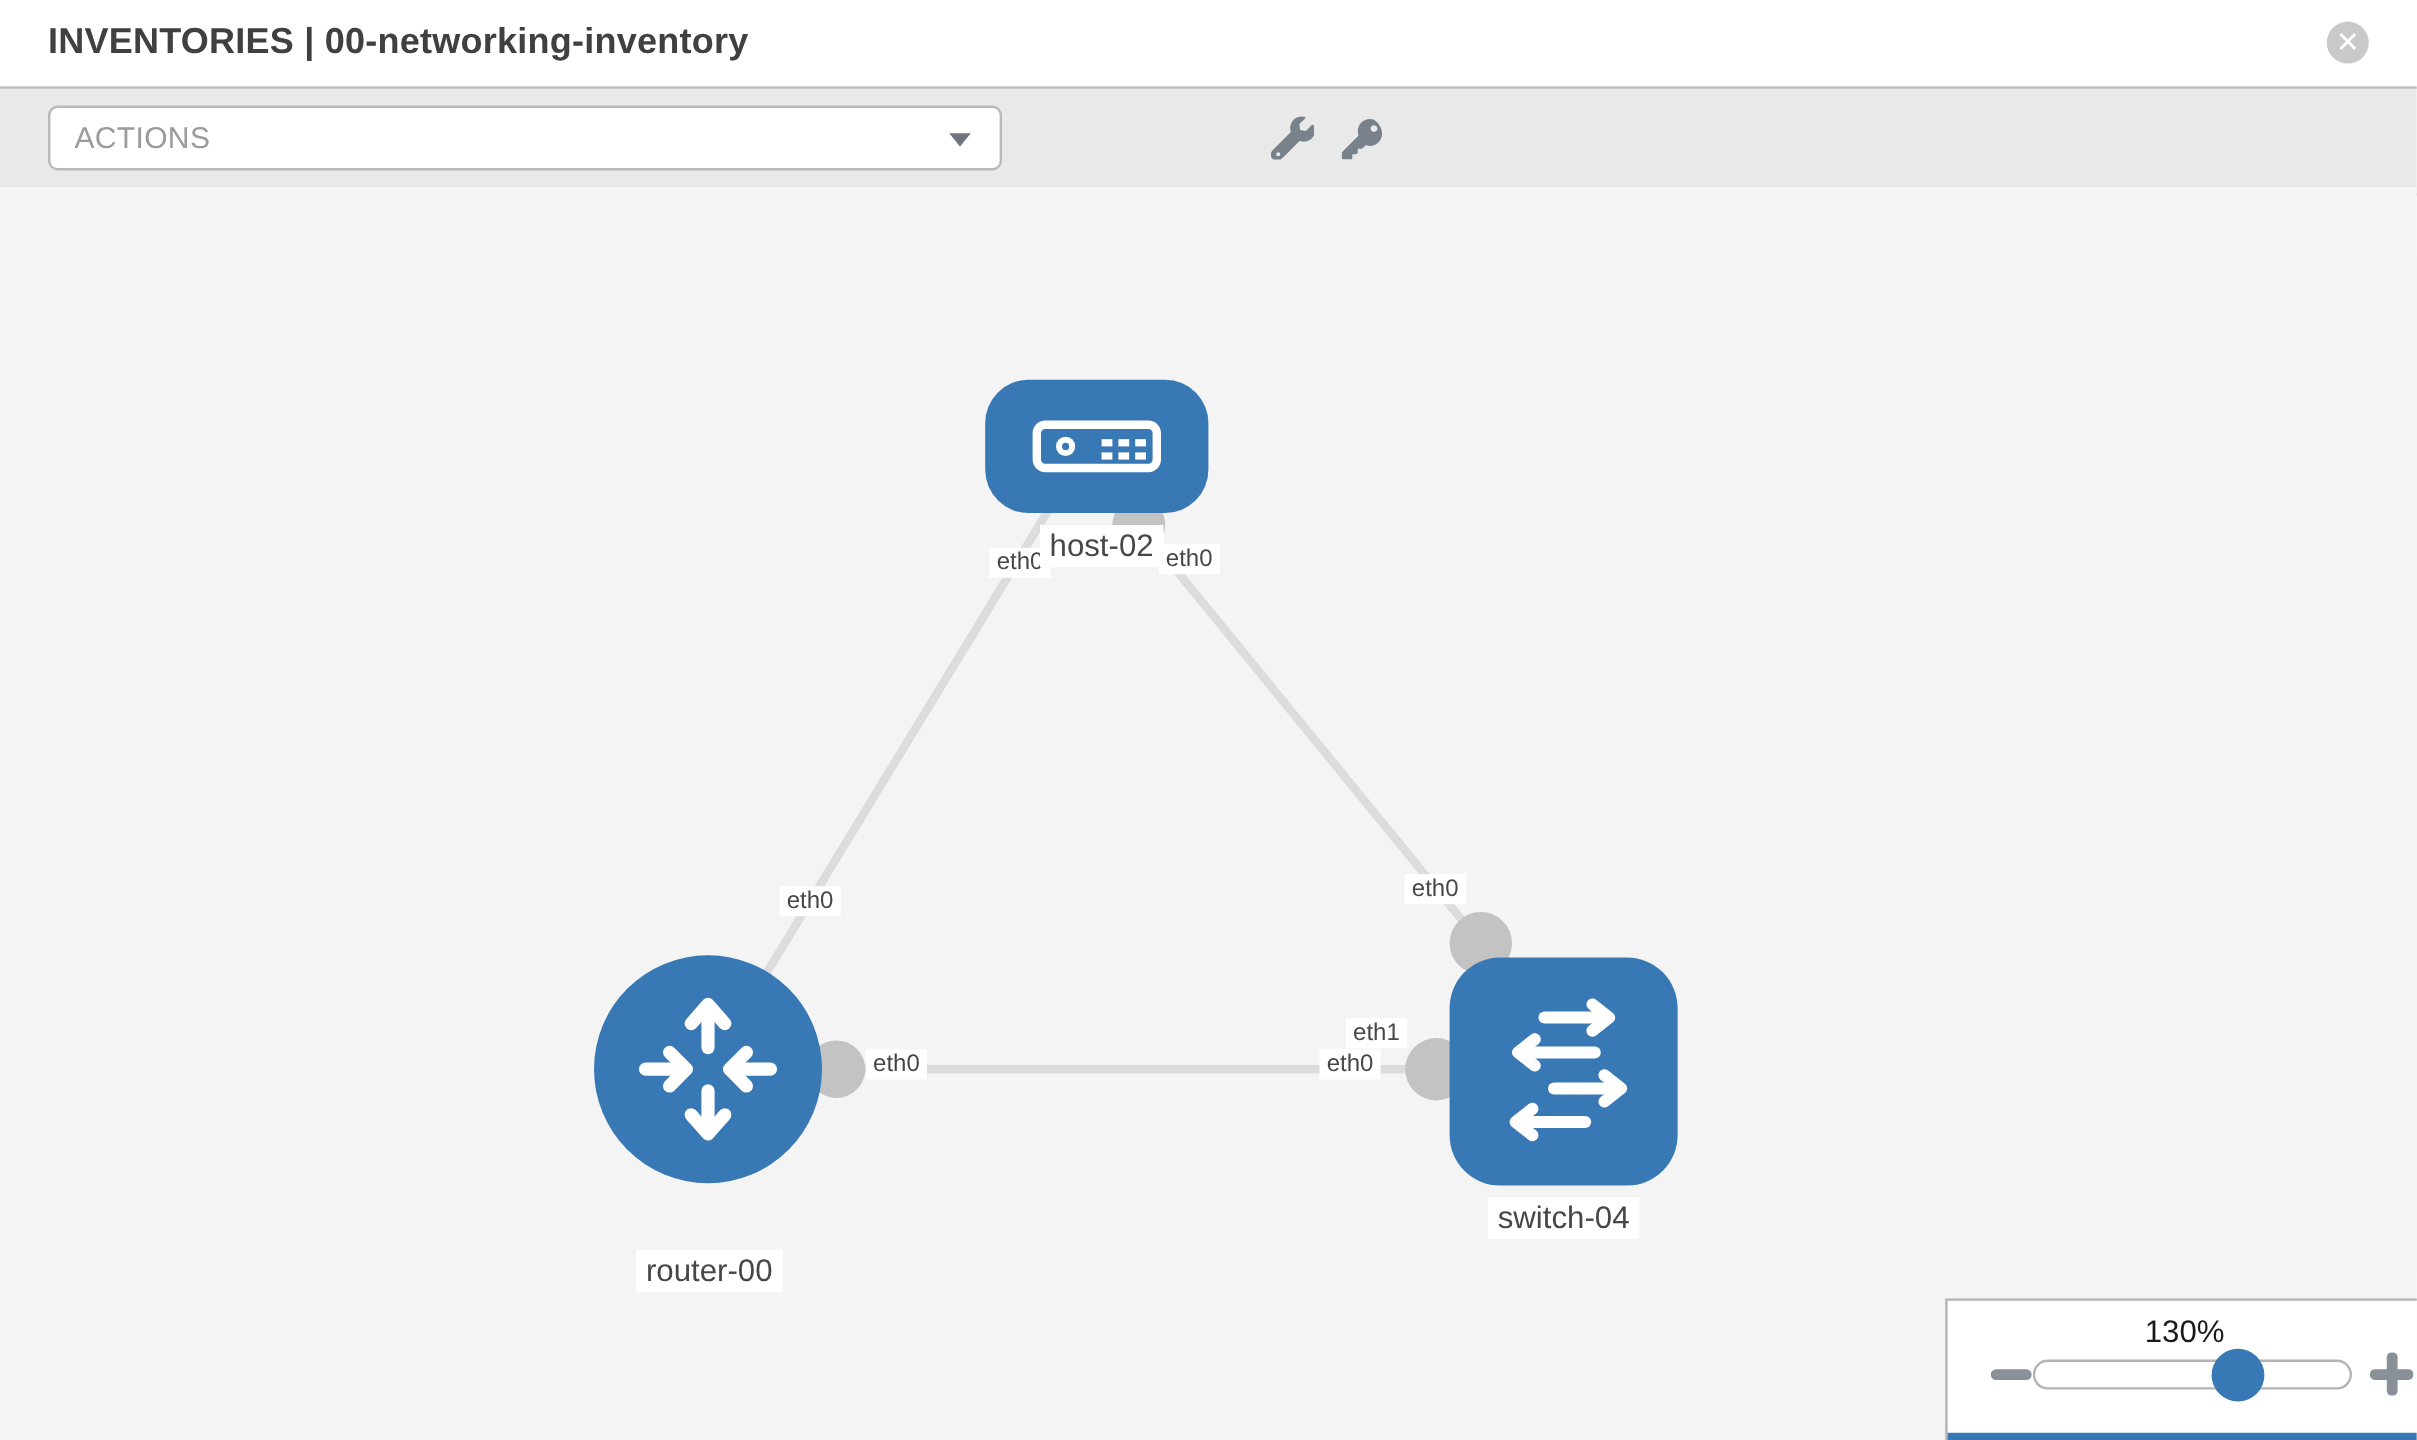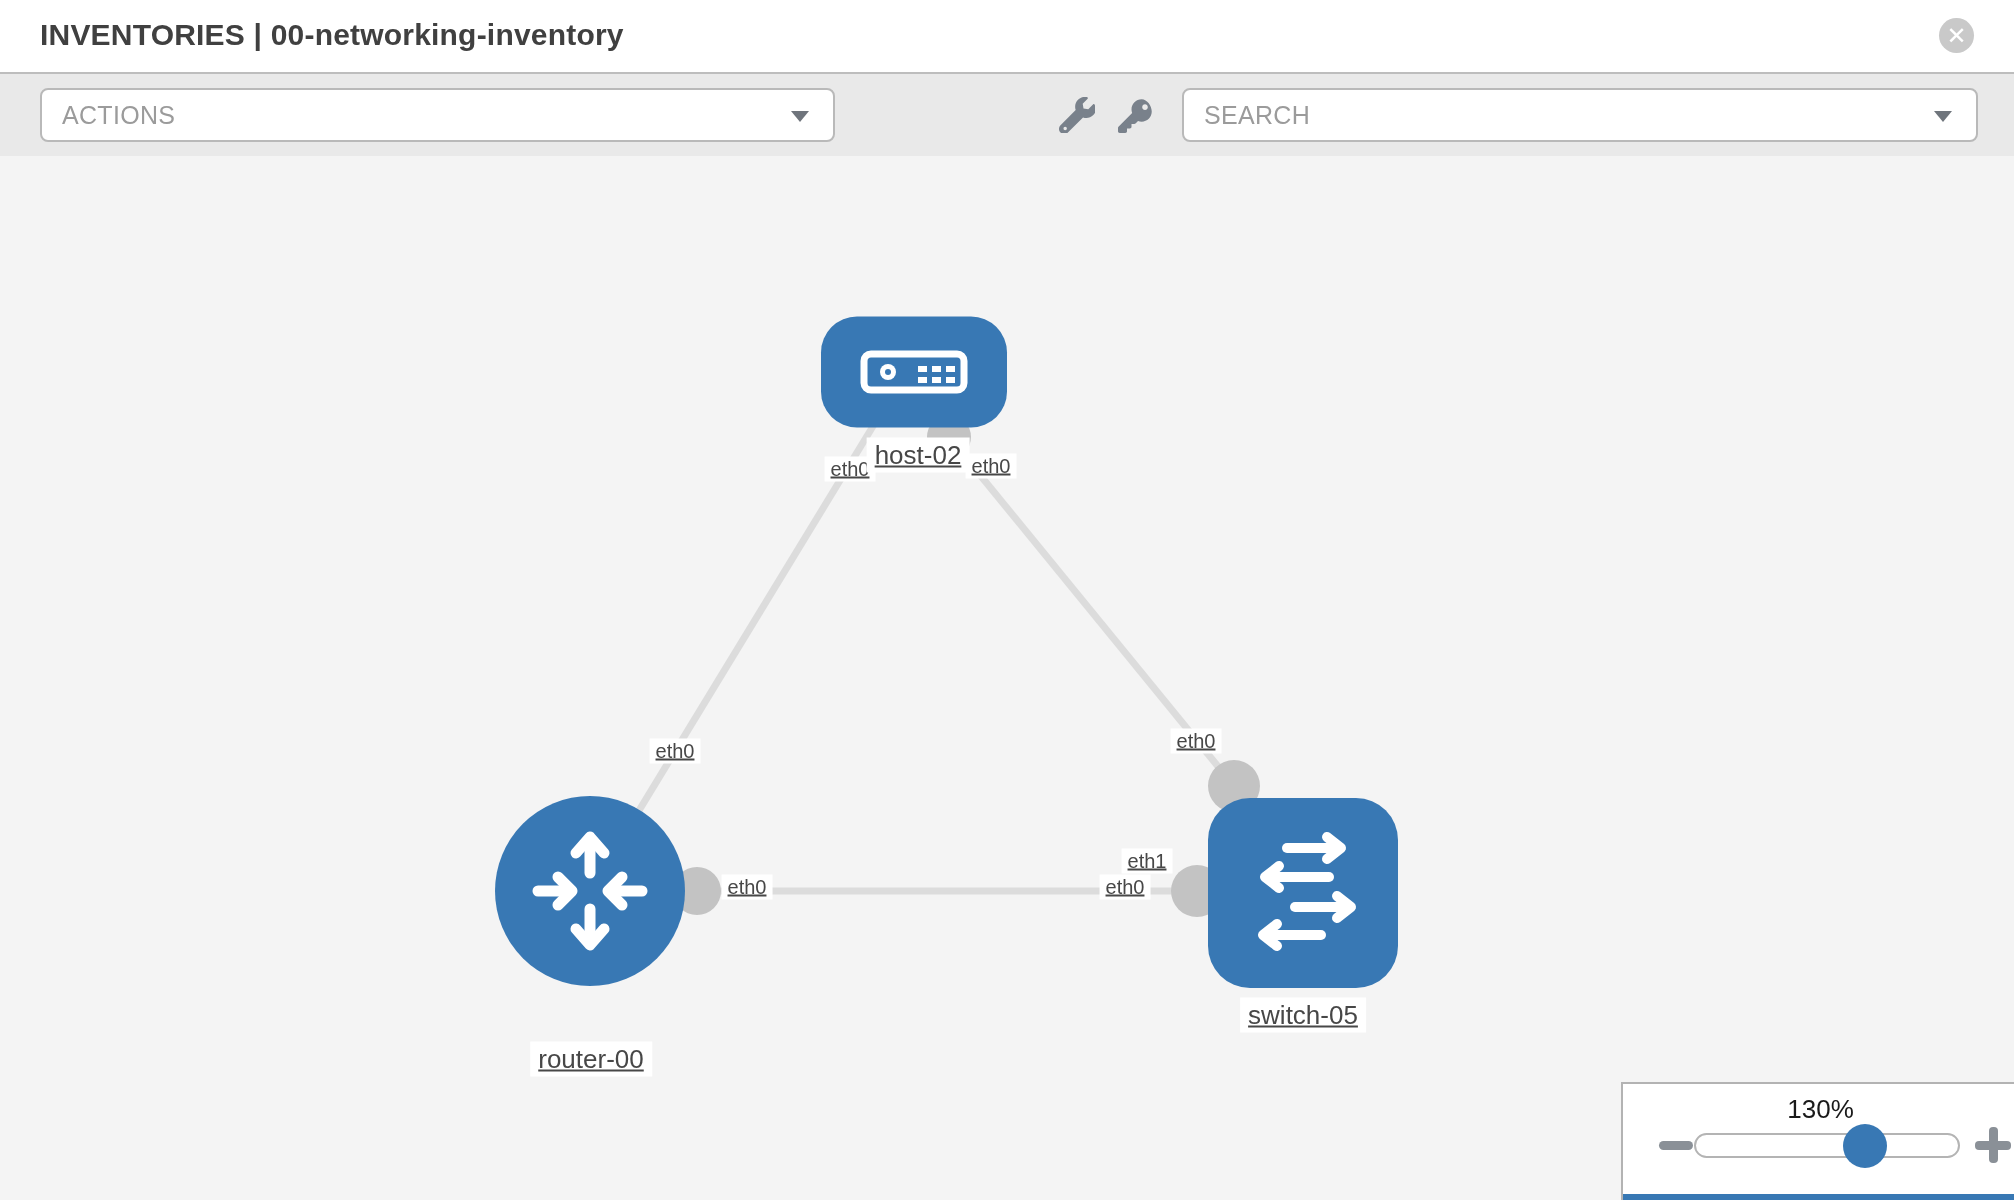--- a/index.html
+++ b/index.html
@@ -28,21 +28,21 @@
     justify-content:center; cursor:pointer; }
   .tool-icon svg { width:36px; height:36px; fill:#79818b; }
   .wrench-wrap { left:1050px; }
   .key-wrap { left:1109px; }
 
   
   .canvas { position:absolute; left:0; top:156px; width:2014px; height:1044px; background:#f4f4f4; }
   .canvas svg.topo { position:absolute; left:0; top:0; }
   .labels-layer { position:absolute; left:0; top:0; width:100%; height:100%; pointer-events:none; }
   .tlabel { position:absolute; transform:translate(-50%,-50%); background:#fff; color:#474747;
-    white-space:nowrap; pointer-events:auto;text-decoration:underline; }
+    white-space:nowrap; pointer-events:auto; }
   .tlabel.node { font-size:26px; padding:2px 8px; }
   .tlabel.iface { font-size:20px; padding:1px 6px; }
 
   
   .zoom-panel { position:absolute; left:1621px; top:1082px; width:440px; height:140px; background:#fff;
     border:2px solid #b3b3b3; }
   .zoom-value { position:absolute; left:0; top:10px; width:395px; text-align:center; font-size:26px; color:#1a1a1a; }
   .zoom-minus { position:absolute; left:36px; top:57px; width:34px; height:9px; border-radius:5px;
     background:#8a9097; cursor:pointer; }
   .zoom-track { position:absolute; left:71px; top:49px; width:266px; height:25px; border:2px solid #b4b4b4;
@@ -76,24 +76,20 @@
       <svg viewBox="0 0 512 512">
         <path d="M507.7 109.1c-2.4-9.4-14.2-12.6-21.1-5.7l-70.3 70.3-67.9-11.3L337.1 94.5l70.3-70.3c6.9-6.9 3.7-18.7-5.8-21.1C355-8.8 306.9 3.7 270.3 40.3c-39.1 39.1-50 95.9-33 145.2L21.7 401.1c-28.9 28.9-28.9 75.8 0 104.7 28.9 28.9 75.8 28.9 104.7 0l215.4-215.4c49.4 17.2 106.3 6.4 145.6-32.9 36.6-36.6 49.1-84.7 20.3-148.4zM88 472c-13.3 0-24-10.7-24-24s10.7-24 24-24 24 10.7 24 24-10.7 24-24 24z"></path>
       </svg>
     </div>
     <div class="tool-icon key-wrap">
       <svg viewBox="0 0 512 512">
         <path d="M336 32c-79.5 0-144 64.5-144 144 0 18.1 3.4 35.4 9.5 51.3L7 421.5c-4.5 4.5-7 10.6-7 17V488c0 13.3 10.7 24 24 24h80c13.3 0 24-10.7 24-24v-40h40c13.3 0 24-10.7 24-24v-40h40c6.4 0 12.5-2.5 17-7l35.7-35.7c15.9 6.1 33.2 9.5 51.3 9.5 79.5 0 144-64.5 144-144S415.5 32 336 32zm48 152c-22.1 0-40-17.9-40-40s17.9-40 40-40 40 17.9 40 40-17.9 40-40 40z"></path>
       </svg>
     </div>
 
-    <div class="select-box search-box">
-      <span class="ph">SEARCH</span>
-      <span class="caret"></span>
-    </div>
   </div>
 
   <div class="canvas">
     <svg class="topo" id="topo-svg" width="2014" height="1044" viewBox="0 0 2014 1044">
         <line x1="590" y1="735" x2="878" y2="262" stroke="#dcdcdc" stroke-width="7"></line>
         <line x1="949" y1="281" x2="1234" y2="630" stroke="#dcdcdc" stroke-width="7"></line>
         <line x1="697" y1="735" x2="1197" y2="735" stroke="#dcdcdc" stroke-width="7"></line>
         <circle cx="949" cy="281" r="22" fill="#c3c3c3"></circle>
         <circle cx="697" cy="735" r="24" fill="#c3c3c3"></circle>
         <circle cx="1234" cy="630" r="26" fill="#c3c3c3"></circle>
@@ -142,21 +138,21 @@
     <div class="labels-layer" id="labels-layer">
         <div class="tlabel iface" style="left: 850px; top: 313px;">eth0</div>
         <div class="tlabel iface" style="left: 991px; top: 310px;">eth0</div>
         <div class="tlabel iface" style="left: 675px; top: 595px;">eth0</div>
         <div class="tlabel iface" style="left: 1196px; top: 585px;">eth0</div>
         <div class="tlabel iface" style="left: 747px; top: 731px;">eth0</div>
         <div class="tlabel iface" style="left: 1125px; top: 731px;">eth0</div>
         <div class="tlabel iface" style="left: 1147px; top: 705px;">eth1</div>
         <div class="tlabel node" style="left: 918px; top: 299px;">host-02</div>
         <div class="tlabel node" style="left: 591px; top: 859px; margin-top: 44px;">router-00</div>
-        <div class="tlabel node" style="left: 1303px; top: 859px;">switch-05</div>
+        <div class="tlabel node" style="left: 1303px; top: 859px;">switch-04</div>
       </div>
   </div>
 
   <div class="zoom-panel">
     <div class="zoom-value">130%</div>
     <div class="zoom-minus"></div>
     <div class="zoom-track"></div>
     <div class="zoom-thumb"></div>
     <div class="zoom-plus"></div>
   </div>

